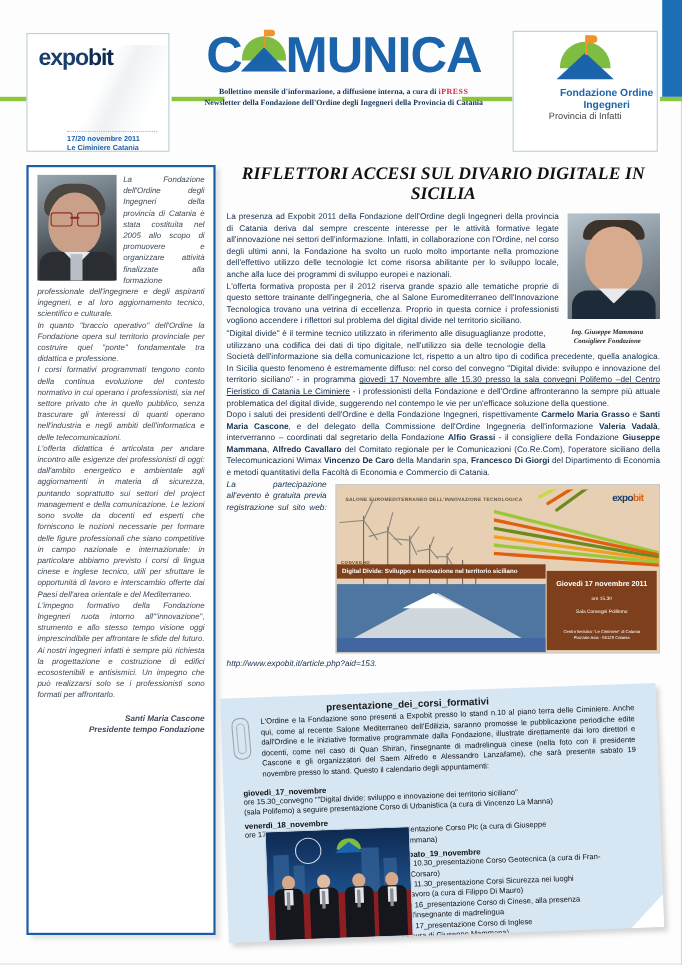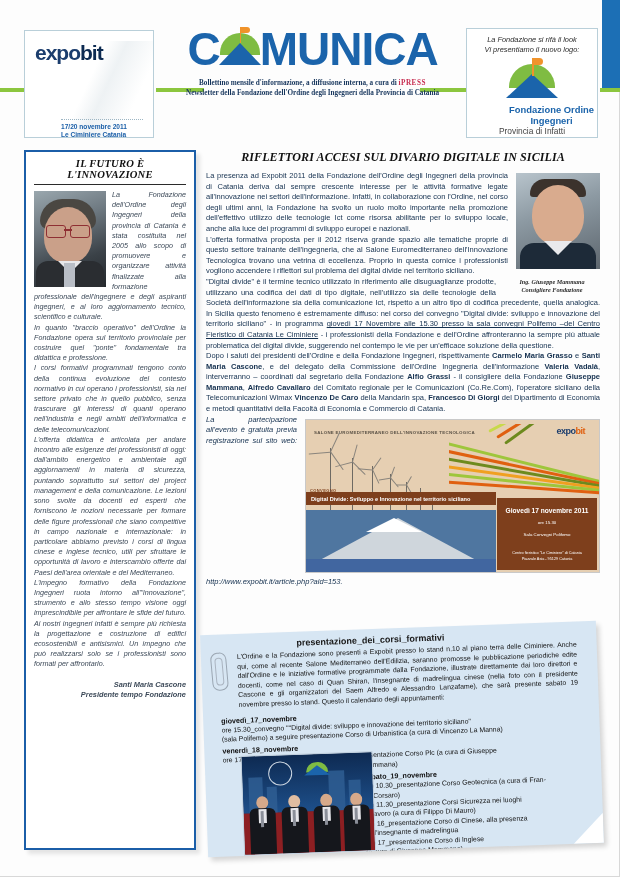--- a/index.html
+++ b/index.html
@@ -116,21 +116,21 @@
   .left-body p{margin:0 0 0 0;}
   .left-sign{
     font-size:7.4px;line-height:10.4px;color:#3d4a59;font-style:italic;
     text-align:right;margin-top:10px;font-weight:bold;
   }
 
   
   .maincol{position:absolute;left:206px;top:150px;width:394px;}
   .main-title{
     text-align:center;font-family:"Liberation Serif",serif;font-style:italic;
-    font-weight:bold;font-size:12px;color:#111;letter-spacing:.1px;margin-bottom:6px;
+    font-weight:bold;font-size:16px;color:#111;letter-spacing:.1px;margin-bottom:6px;
   }
   .main-body{font-size:7.5px;line-height:10.6px;color:#14304f;text-align:justify;}
   .main-body p{margin:0 0 0 0;}
   .main-body b{font-weight:bold;}
   .main-body u{text-decoration:underline;}
   .wrap-photo{
     float:right;width:84px;height:96px;margin:2px 0 2px 8px;
     background:linear-gradient(160deg,#b8c4cc 0%,#8d9aa3 40%,#5d666e 100%);
     position:relative;overflow:hidden;
   }
@@ -261,37 +261,32 @@
       </div>
       <div class="masthead-sub">
         <div>
           <span>Bollettino mensile d'informazione, a diffusione interna, a cura di </span><span class="ip">iPRESS</span>
         </div>
         <div>Newsletter della Fondazione dell'Ordine degli Ingegneri della Provincia di Catania</div>
       </div>
     </div>
 
     <div class="found-box">
-      <div class="note">
-        <div>La Fondazione si rifà il look</div>
-        <div>Vi presentiamo il nuovo logo:</div>
-      </div>
       <div class="flogo">
         <span class="hill"></span>
           <span class="mount"></span>
         <span class="pole"></span>
           <span class="flagcloth"></span>
       </div>
       <div class="found-t1">Fondazione Ordine Ingegneri</div>
       <div class="found-t2">Provincia di Infatti</div>
     </div>
   </div>
 
   <div class="leftcol">
-    <div class="left-title">IL FUTURO È L'INNOVAZIONE</div>
 
     <div class="left-photo">
       <span class="lp-hair"></span>
       <span class="lp-face"></span>
       <span class="lp-glass">
           <i class="l"></i>
           <b></b>
           <i class="r"></i>
         </span>
       <span class="lp-body"></span>

